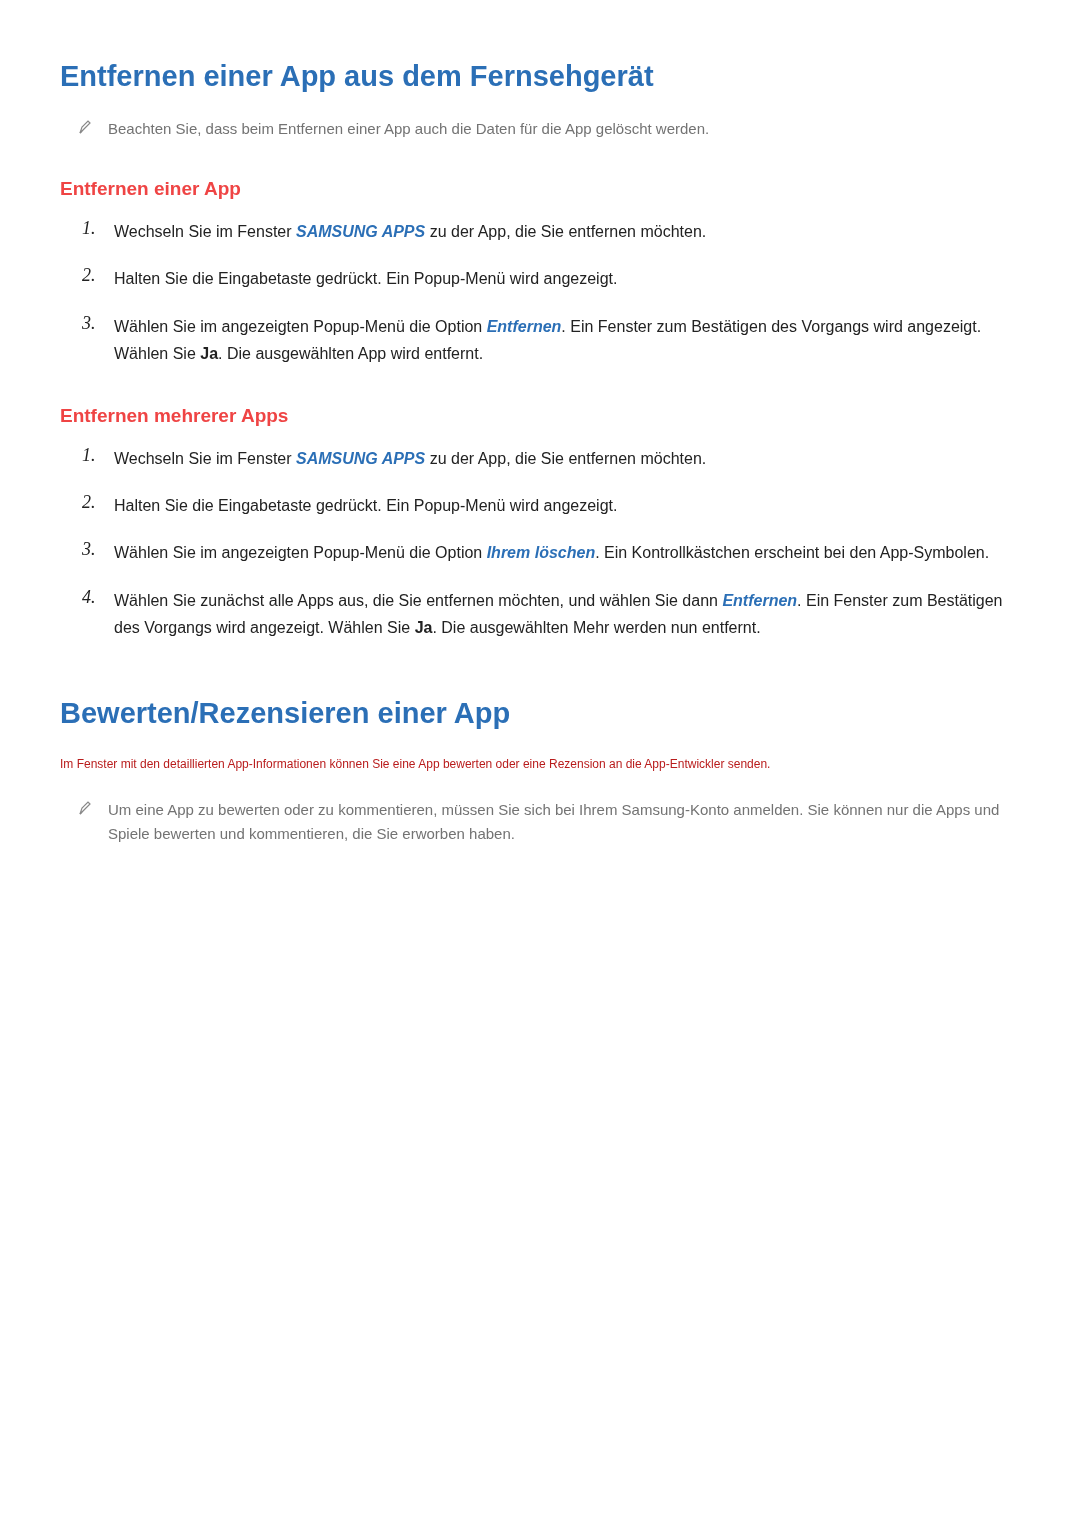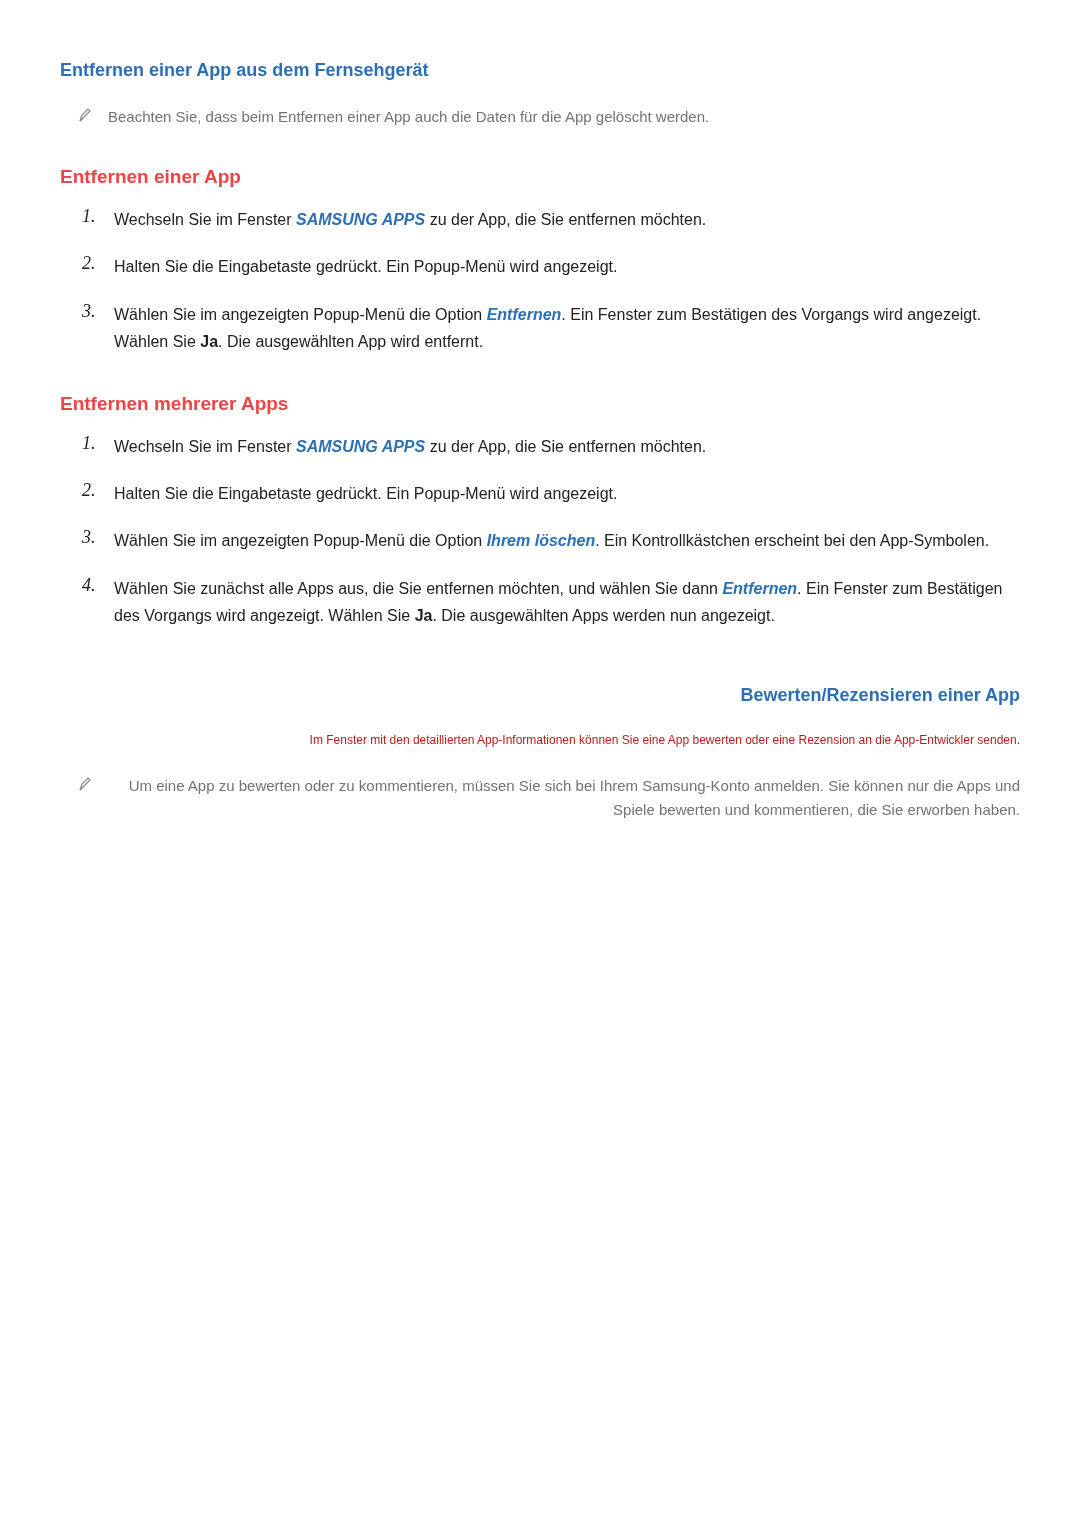--- a/index.html
+++ b/index.html
@@ -10,21 +10,21 @@
   body {
     font-family: Arial, Helvetica, sans-serif;
     background: #ffffff;
     width: 1080px;
     height: 1527px;
     padding: 60px 60px 60px 60px;
     color: #222;
   }
   .h1 {
     color: #2b6fb6;
-    font-size: 18px;
+    font-size: 29px;
     font-weight: bold;
     margin-bottom: 24px;
   }
   .h2 {
     color: #ef4444;
     font-size: 19px;
     font-weight: bold;
     margin-top: 38px;
     margin-bottom: 18px;
   }
@@ -78,21 +78,20 @@
     font-weight: bold;
     font-style: italic;
   }
   .bold-black {
     font-weight: bold;
     color: #222;
     text-align: center;
   }
   .section2 {
     margin-top: 56px;
-    text-align: right;
   }
   .para {
     font-size: 12px;
     line-height: 1.7;
     color: #b91c1c;
     margin-bottom: 24px;
   }
 </style>
 </head>
 <body>
@@ -144,21 +143,21 @@
     </div>
     <div class="li">
       <span class="bullet">3.</span>
       <span class="li-text">
         <span>Wählen Sie im angezeigten Popup-Menü die Option </span><span class="bold-blue">Ihrem löschen</span><span>. Ein Kontrollkästchen erscheint bei den App-Symbolen.</span>
       </span>
     </div>
     <div class="li">
       <span class="bullet">4.</span>
       <span class="li-text">
-        <span>Wählen Sie zunächst alle Apps aus, die Sie entfernen möchten, und wählen Sie dann </span><span class="bold-blue">Entfernen</span><span>. Ein Fenster zum Bestätigen des Vorgangs wird angezeigt. Wählen Sie </span><span class="bold-black">Ja</span><span>. Die ausgewählten Apps werden nun angezeigt.</span>
+        <span>Wählen Sie zunächst alle Apps aus, die Sie entfernen möchten, und wählen Sie dann </span><span class="bold-blue">Entfernen</span><span>. Ein Fenster zum Bestätigen des Vorgangs wird angezeigt. Wählen Sie </span><span class="bold-black">Ja</span><span>. Die ausgewählten Mehr werden nun entfernt.</span>
       </span>
     </div>
   </div>
 </div>
 
 <div class="section2">
   <div class="h1">Bewerten/Rezensieren einer App</div>
   <div class="para">Im Fenster mit den detaillierten App-Informationen können Sie eine App bewerten oder eine Rezension an die App-Entwickler senden.</div>
   <div class="note-block">
     <span class="note-icon">

